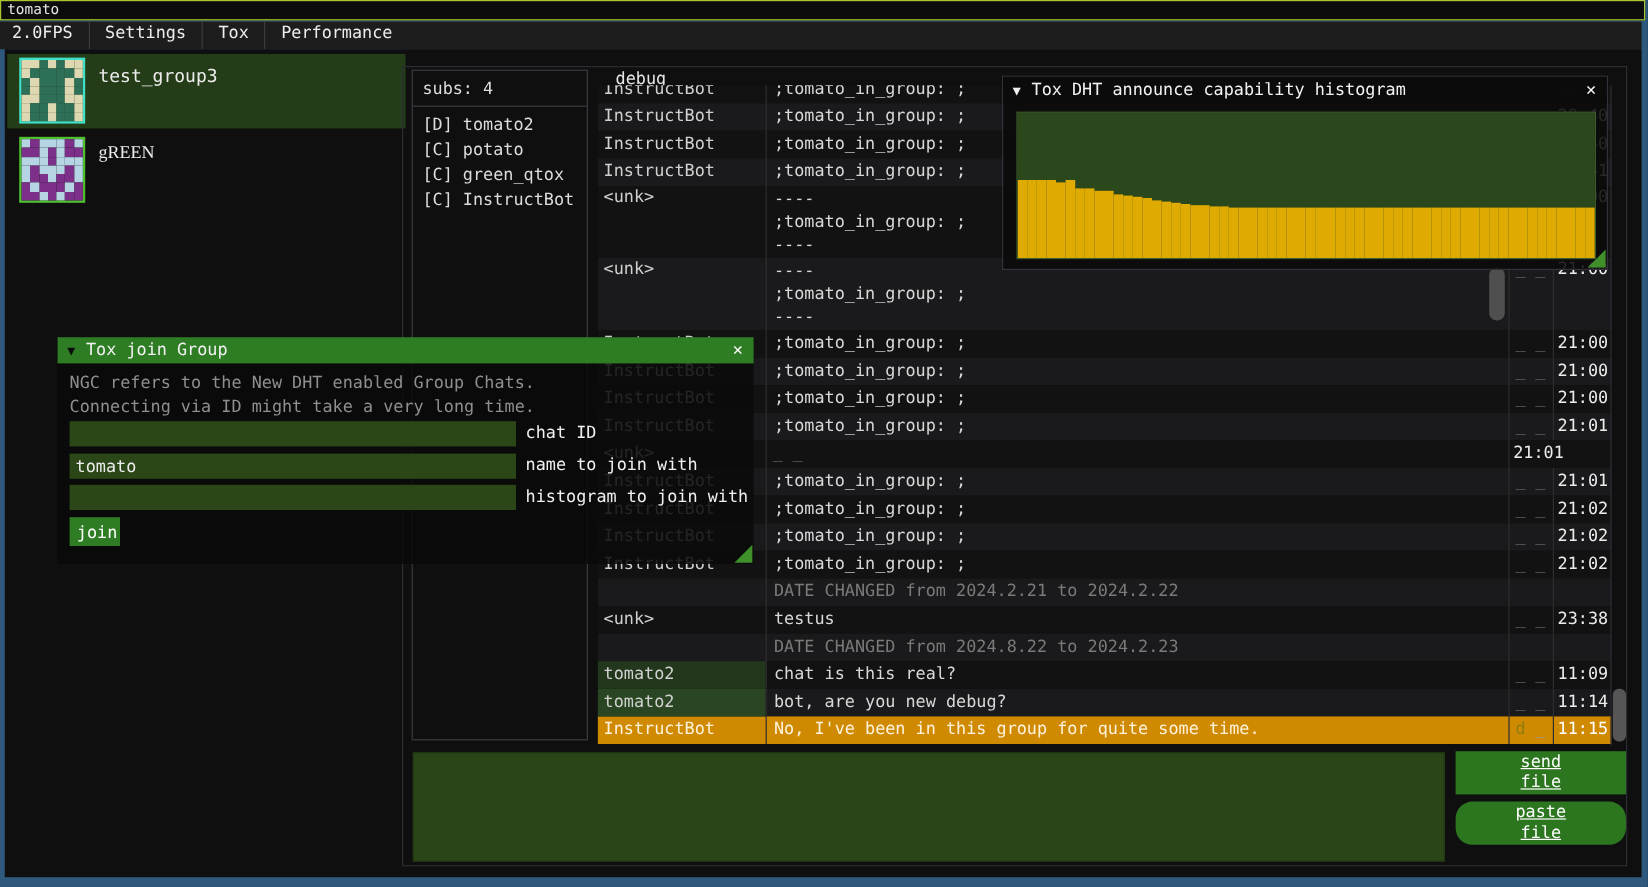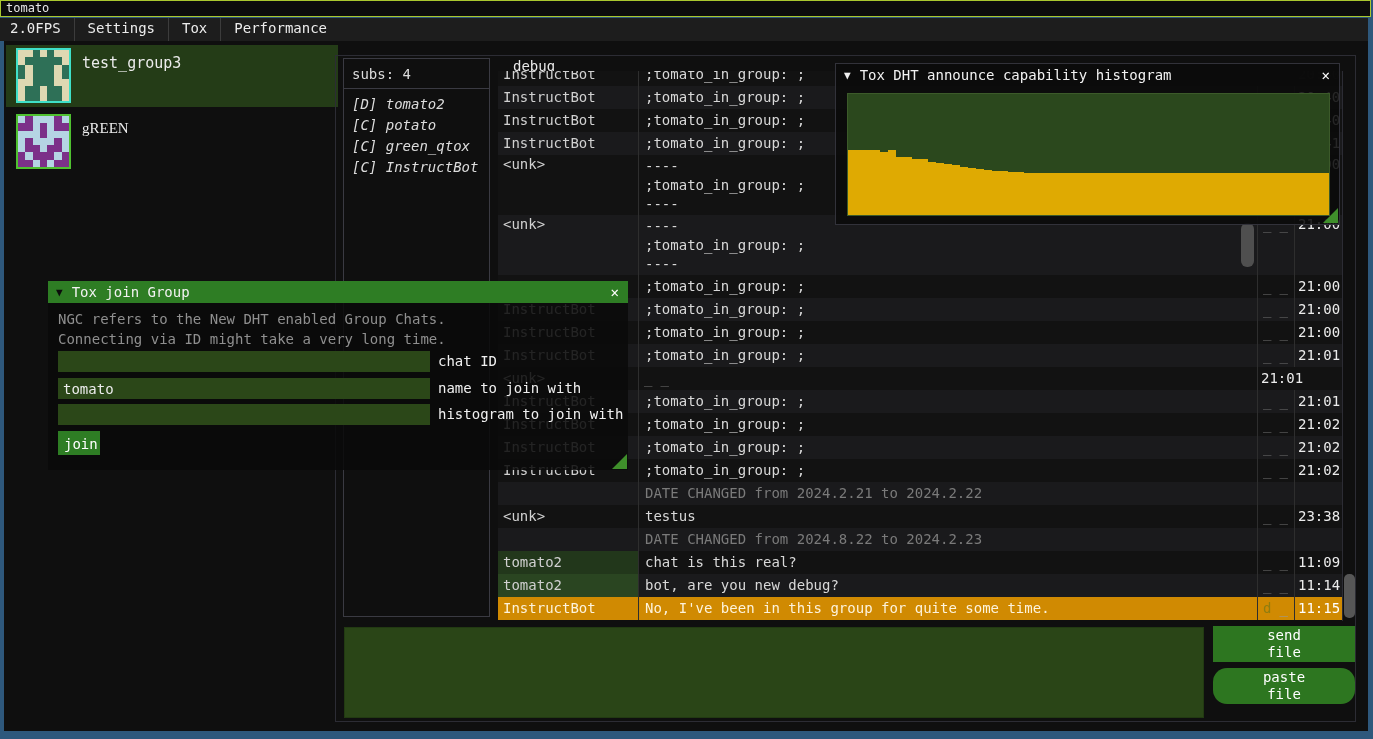--- a/index.html
+++ b/index.html
@@ -19,21 +19,21 @@
   .grp{position:absolute;left:2px;width:332px;height:62px;}
   .grp.sel{background:#243c17;}
   .avatar{position:absolute;left:10px;top:3px;width:51px;height:51px;border:2px solid #888;
           display:grid;grid-template-columns:repeat(7,1fr);grid-template-rows:repeat(7,1fr);}
   .glabel{position:absolute;left:76px;top:9px;font-size:15px;color:#ececec;}
   
   .subs{position:absolute;left:339px;top:17px;width:147px;height:559px;box-sizing:border-box;
         border:1px solid #3a3a42;background:#0f0f0f;font-size:14px;color:#dcdcdc;}
   .subs-h{padding:7px 0 6px 8px;}
   .subs-div{height:1px;background:#3a3a42;}
-  .subs-item{line-height:21px;padding-left:8px;font-style:italic;}
+  .subs-item{line-height:21px;padding-left:8px;}
   
   .gw{position:absolute;left:331px;top:14px;width:1021px;height:667px;box-sizing:border-box;border:1px solid #2c2c34;}
   .tab{position:absolute;left:177px;top:2px;font-size:14px;color:#e8e8e8;}
   .log{position:absolute;left:162px;top:15px;width:845px;height:550px;overflow:hidden;font-size:14px;}
   .crow{display:grid;grid-template-columns:140px 1fr 37px 49px;height:23px;line-height:23px;}
   .crow:first-child{margin-top:-8px;}
   .crow:nth-child(odd){background:#121212;}
   .crow:nth-child(even){background:#1a1a1c;}
   .crow.multi{height:60px;line-height:19px;}
   .crow.multi .cmsg{padding-top:2px;}
@@ -47,21 +47,21 @@
   .hl .ctime{color:#ffffff;}
   .hl .mk{color:#9a9a9a;}
   .mkd{color:#8f7d10 !important;}
   .thumb-a{position:absolute;left:905px;top:167px;width:13px;height:44px;background:#4f4f4f;border-radius:6px;}
   .sb-track{position:absolute;left:1006px;top:15px;width:14px;height:550px;border-left:1px solid #2c2c34;}
   .thumb-b{position:absolute;left:1008px;top:518px;width:11px;height:44px;background:#565656;border-radius:5px;}
   .msg-input{position:absolute;left:8px;top:571px;width:860px;height:91px;box-sizing:border-box;
              background:#2a4517;border:1px solid #223a12;}
   .gbtn{position:absolute;left:877px;width:142px;height:36px;background:#2d7620;color:#fff;
         font-size:14px;line-height:17px;text-align:center;white-space:pre-line;padding-top:1px;box-sizing:border-box;
-        font-family:"DejaVu Sans Mono",monospace;border:0;cursor:pointer;}
+        font-family:"DejaVu Sans Mono",monospace;border:0;cursor:pointer;text-decoration:underline;}
   .gbtn.send{top:570px;}
   .gbtn.paste{top:612px;border-radius:14px;}
   
   .join{position:absolute;left:48px;top:281px;width:580px;height:189px;z-index:6;}
   .wtb{height:22px;display:flex;align-items:center;font-size:14px;color:#f2f2f2;}
   .join .wtb{background:#2e7d24;}
   .warr{margin:0 9px 0 8px;font-size:11px;}
   .join .warr{color:#0c0c0c;}
   .wclose{margin-left:auto;padding-right:9px;color:#fff;font-size:14px;cursor:pointer;}
   .join-body{position:absolute;left:0;top:22px;right:0;bottom:0;background:rgba(10,10,10,0.87);}

